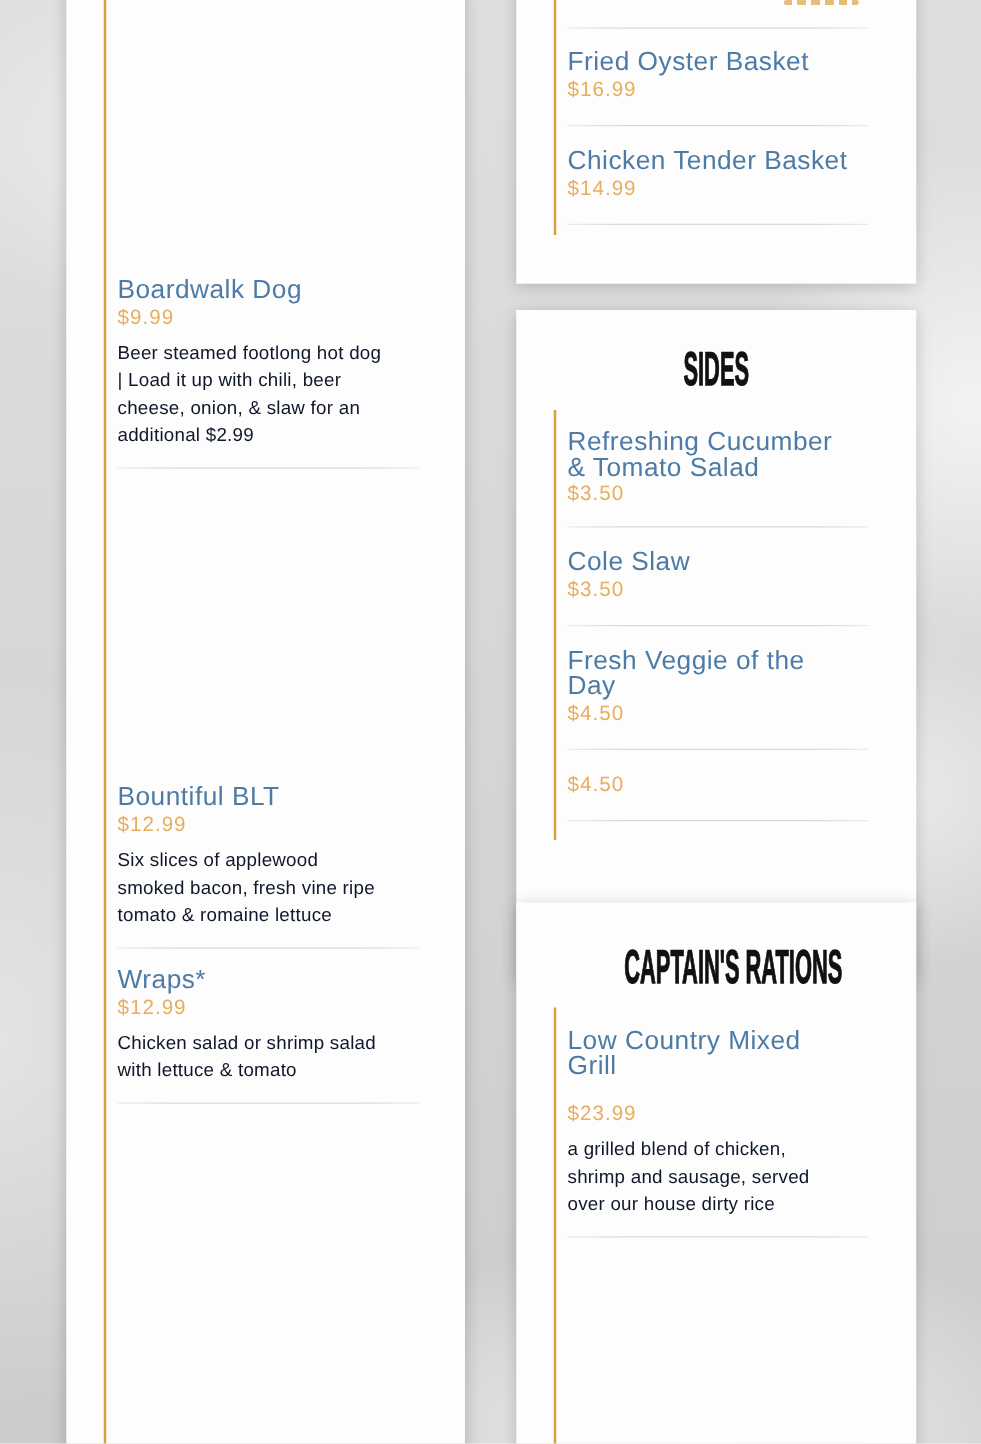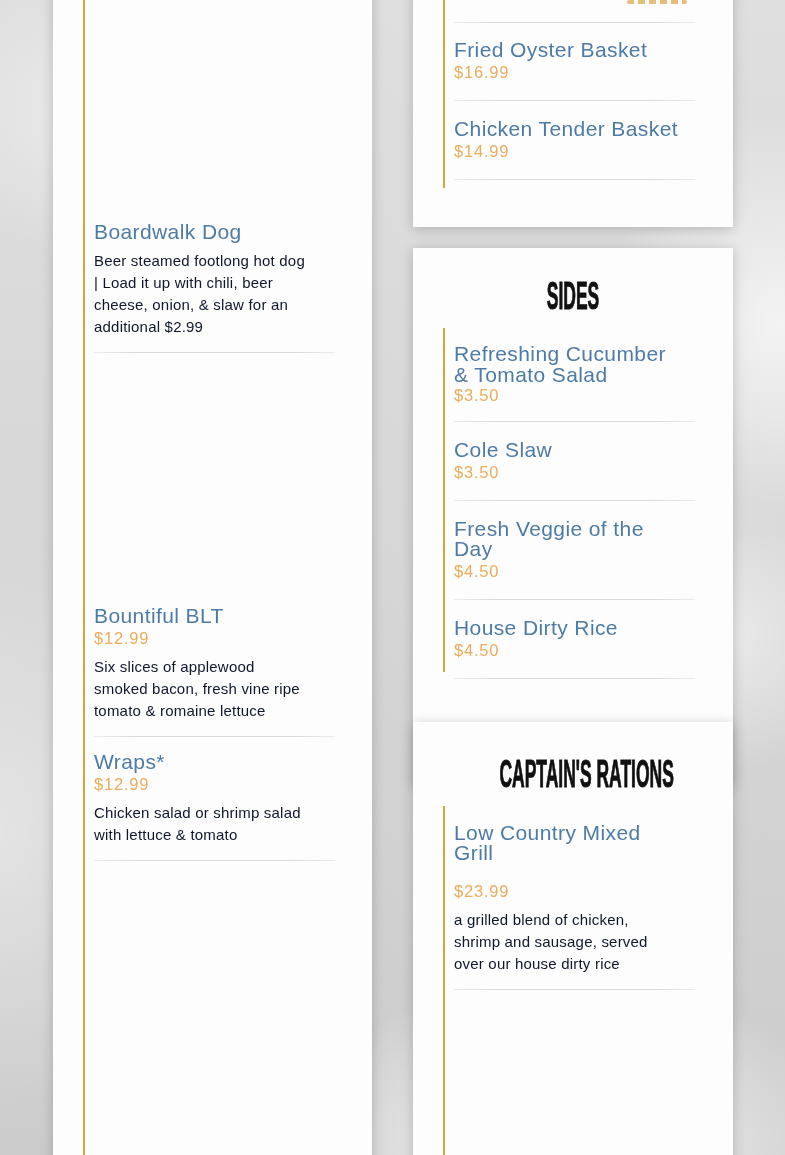--- a/index.html
+++ b/index.html
@@ -56,20 +56,21 @@
 <body>
 
 <div id="screen">
 
   <div class="card" style="left:53px; top:-12px; height:1220px; width:319px;">
     <div class="accent-line" style="top:0; height:100%;"></div>
     <div class="card-content" style="padding-top:234px;">
 
       <div class="menu-item">
         <div class="item-name">Boardwalk Dog</div>
+        <div class="item-price">$9.99</div>
         <div class="item-desc">Beer steamed footlong hot dog | Load it up with chili, beer cheese, onion, &amp; slaw for an additional $2.99</div>
         <div class="divider"></div>
       </div>
 
       <div style="height:253px;"></div>
 
       <div class="menu-item">
         <div class="item-name">Bountiful BLT</div>
         <div class="item-price">$12.99</div>
         <div class="item-desc">Six slices of applewood smoked bacon, fresh vine ripe tomato &amp; romaine lettuce</div>
@@ -127,21 +128,20 @@
         <div class="divider"></div>
       </div>
 
       <div class="menu-item">
         <div class="item-name">Fresh Veggie of the Day</div>
         <div class="item-price">$4.50</div>
         <div class="divider"></div>
       </div>
 
       <div class="menu-item">
-        <div class="item-name">House Dirty Rice</div>
         <div class="item-price">$4.50</div>
         <div class="divider"></div>
       </div>
 
     </div>
   </div>
 
   <div class="card rc" style="left:413px; top:722px; height:500px;">
     <div style="padding-top:36px;">
       <div class="section-title">CAPTAIN'S RATIONS</div>

